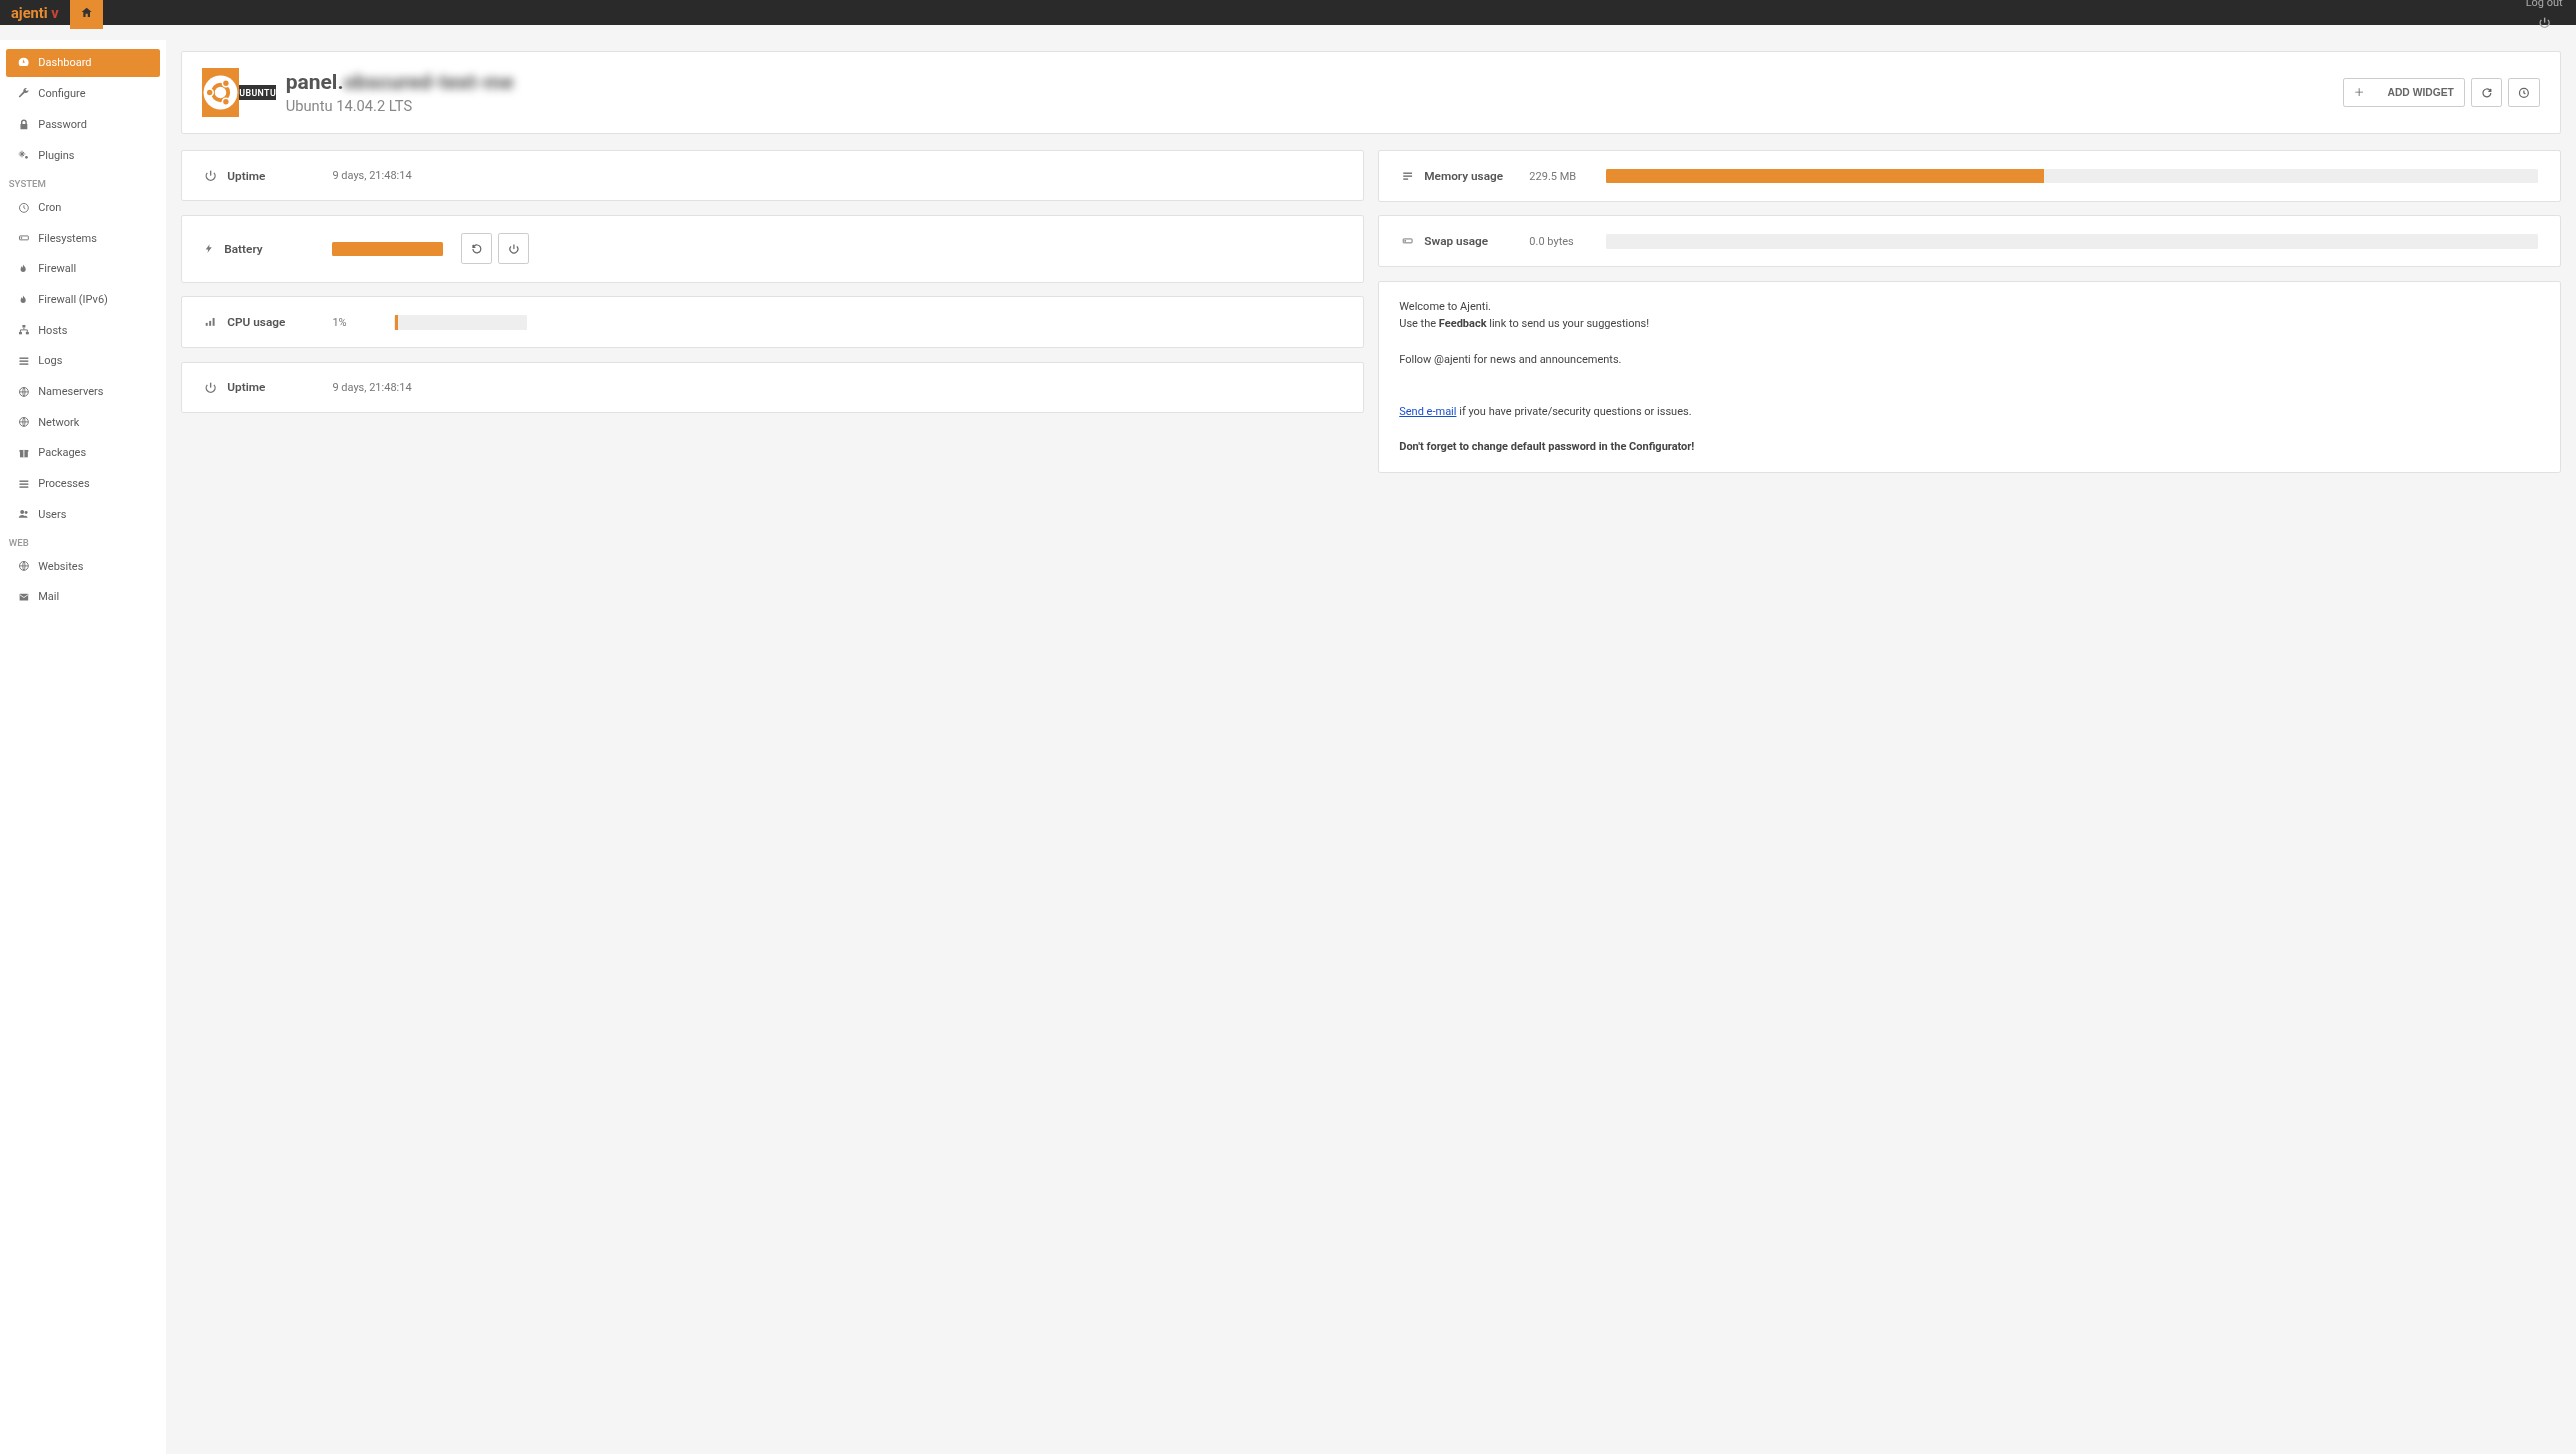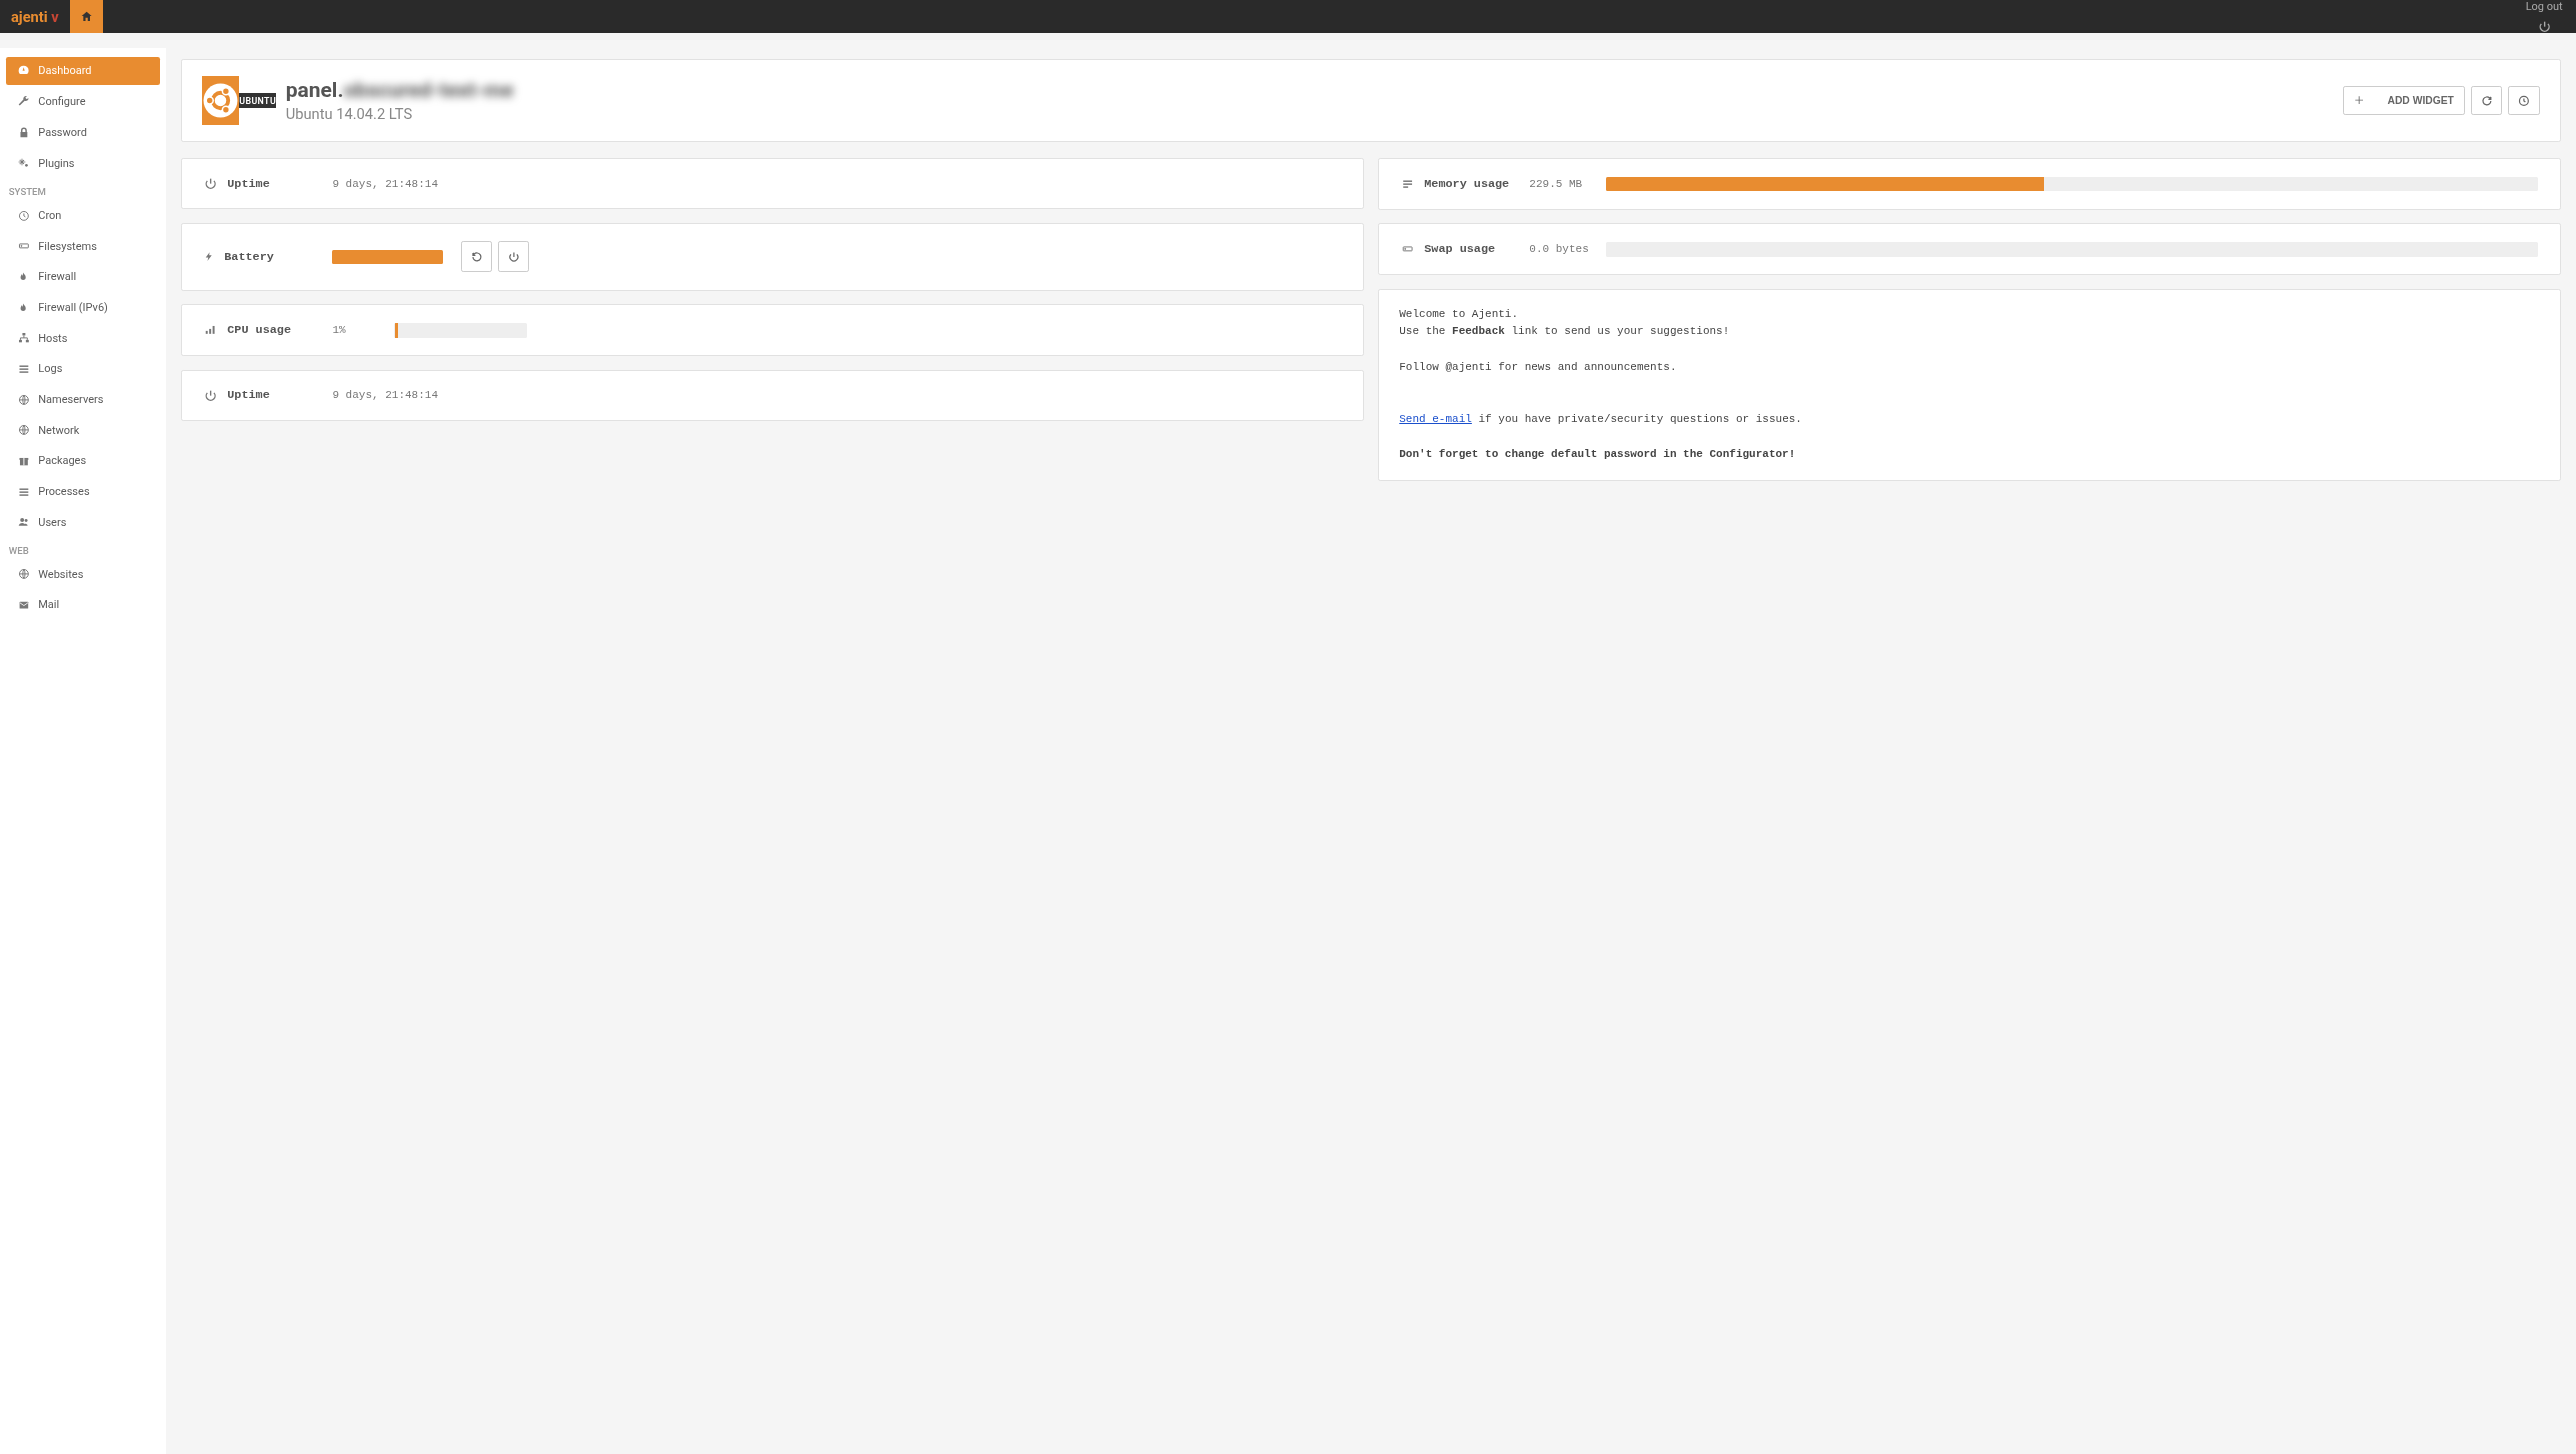--- a/index.html
+++ b/index.html
@@ -1,17 +1,17 @@
 <!DOCTYPE html>
 <html style="font-size:11.8px"><head>
 <meta charset="utf-8">
 <style>
 * { margin: 0; padding: 0; box-sizing: border-box; }
 body { font-family: -apple-system, BlinkMacSystemFont, "Segoe UI", Roboto, Helvetica, Arial, sans-serif; background: #f5f5f5; color: #333; font-size: 10.3px; }
-.topbar { background: #2a2a2a; height: 33px; display: flex; align-items: center; padding: 0; color: #aaa; }
+.topbar { background: #2a2a2a; height: 25px; display: flex; align-items: center; padding: 0; color: #aaa; }
 .logo { padding: 0 11px; font-size: 14.7px; font-weight: bold; }
 .logo .a { color: #e88c30; }
 .logo .v { color: #c74634; }
 .home-btn { background: #e88c30; width: 33px; height: 33px; display: flex; align-items: center; justify-content: center; cursor: pointer; }
 .topbar-spacer { flex: 1; }
 .logout { padding: 0 13.3px; display: flex; align-items: center; gap: 7.4px; cursor: pointer; color: #aaa; font-size: 11px; flex-direction: column; }
 .main-wrap { display: flex; margin-top: 15px; }
 .sidebar { width: 166px; background: #fff; min-height: calc(100vh - 33px); padding-top: 8.8px; }
 .side-section { color: #999; font-size: 9.6px; padding: 5.9px 8.8px 4.4px 8.8px; font-weight: 500; }
 .side-item { display: flex; align-items: center; gap: 7.4px; padding: 7.4px 10.3px; color: #5a5a5a; font-size: 11px; cursor: pointer; border-radius: 2.2px; margin: 0 5.9px 2.9px 5.9px; }
@@ -22,21 +22,21 @@
 .os-badge { width: 65px; display: flex; flex-direction: row; align-items: center; }
 .os-logo { width: 65px; height: 49px; background: #e88c30; display: flex; align-items: center; justify-content: center; }
 .os-label { background: #333; color: #fff; width: 65px; text-align: center; font-size: 8.8px; padding: 2.2px 0; font-weight: 600; letter-spacing: 0.4px; }
 .host-block { flex: 1; }
 .host-title { font-size: 21px; color: #555; font-weight: 700; }
 .host-blur { filter: blur(4.4px); }
 .host-sub { font-size: 14.7px; color: #888; margin-top: 2.9px; }
 .header-actions { display: flex; gap: 5.9px; }
 .btn { border: 0.7px solid #ccc; background: #fff; padding: 7.4px 10.3px; border-radius: 2.2px; color: #666; font-size: 10.3px; font-weight: 600; display: inline-flex; align-items: flex-start; gap: 23px; cursor: pointer; }
 .btn.icon-only { padding: 7.4px 8.8px; }
-.cols { display: flex; gap: 13.3px; font-family: Liberation Mono, monospace; }
+.cols { display: flex; gap: 13.3px; }
 .col { flex: 1; display: flex; flex-direction: column; gap: 13.3px; }
 .widget { background: #fff; border: 0.7px solid #e1e1e1; border-radius: 2.2px; padding: 17.7px 22px; display: flex; align-items: center; gap: 17.7px; }
 .widget .wlabel { display: flex; align-items: center; gap: 10.3px; color: #555; font-weight: 600; font-size: 11.8px; min-width: 111px; }
 .widget .wval { color: #777; font-size: 11px; min-width: 88px; }
 .progress { flex: 1; height: 14.7px; background: #eee; border-radius: 1.5px; overflow: hidden; }
 .progress .bar { height: 100%; background: #e88c30; }
 .cpu-bar { position: relative; }
 .cpu-bar .tick { position: absolute; left: 1%; top: 0; bottom: 0; width: 2.2px; background: #e88c30; }
 .small-btn { border: 0.7px solid #ccc; background: #fff; width: 31px; height: 31px; border-radius: 2.2px; display: inline-flex; align-items: center; justify-content: center; cursor: pointer; }
 .welcome { background: #fff; border: 0.7px solid #e1e1e1; border-radius: 2.2px; padding: 16px 20.6px; color: #444; font-size: 11px; line-height: 1.6; }

